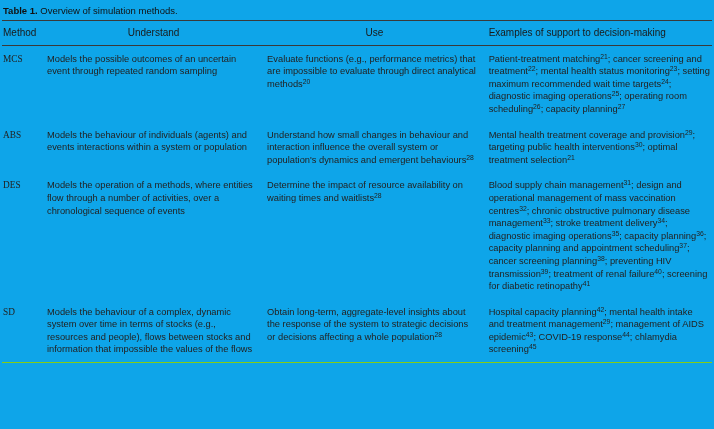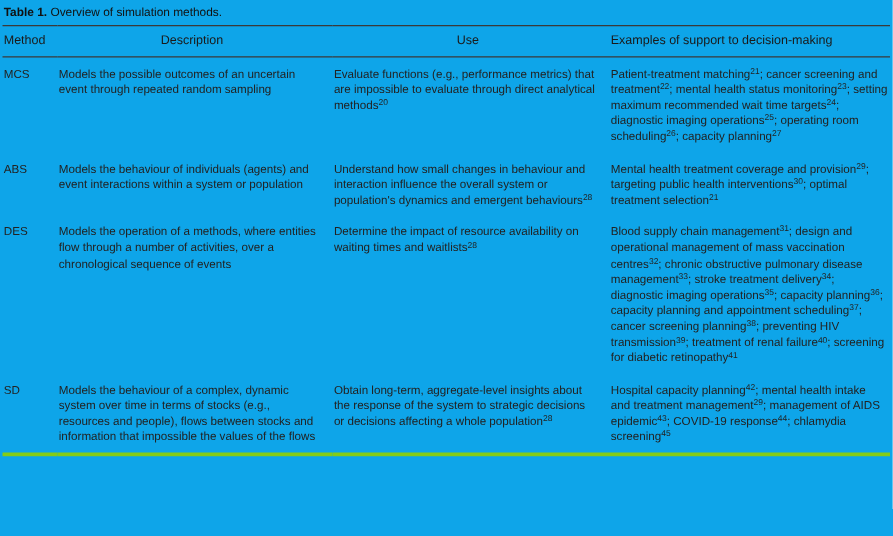--- a/index.html
+++ b/index.html
@@ -53,23 +53,23 @@
     border-bottom: 1px solid #3a3a3a;
     padding: 6px 6px 5px 1px;
     color: #1a1a1a;
   }
   thead th.center { text-align: center; }
 
   tbody td {
     vertical-align: top;
     padding: 7px 10px 6px 1px;
   }
-  tbody td.method-cell { padding-left: 1px; }
+  tbody td.method-cell { padding-left: 1px; font-family: Liberation Serif, serif; }
   tbody td.examples-cell { padding-right: 2px; }
-  tbody tr:last-child td { border-bottom: 3px solid #84cc16; }
+  tbody tr:last-child td { border-bottom: 1px solid #84cc16; }
 
   sup {
     font-size: 6.8px;
     line-height: 0;
     vertical-align: baseline;
     position: relative;
     top: -3px;
   }
 </style>
 </head>
@@ -85,35 +85,35 @@
   <table class="sim-table">
     <colgroup>
       <col class="c-method">
       <col class="c-desc">
       <col class="c-use">
       <col class="c-examples">
     </colgroup>
     <thead>
       <tr>
         <th>Method</th>
-        <th class="center">Description</th>
+        <th class="center">Understand</th>
         <th class="center">Use</th>
         <th>Examples of support to decision-making</th>
       </tr>
     </thead>
     <tbody>
       <tr>
         <td class="method-cell">MCS</td>
         <td class="description-cell">Models the possible outcomes of an uncertain event through repeated random sampling</td>
         <td class="use-cell">Evaluate functions (e.g., performance metrics) that are impossible to evaluate through direct analytical methods<sup>20</sup></td>
         <td class="examples-cell">Patient-treatment matching<sup>21</sup>; cancer screening and treatment<sup>22</sup>; mental health status monitoring<sup>23</sup>; setting maximum recommended wait time targets<sup>24</sup>; diagnostic imaging operations<sup>25</sup>; operating room scheduling<sup>26</sup>; capacity planning<sup>27</sup></td>
       </tr>
       <tr>
         <td class="method-cell">ABS</td>
-        <td class="description-cell">Models the behaviour of individuals (agents) and event interactions within a system or population</td>
+        <td class="description-cell">Models the behaviour of individuals (agents) and events interactions within a system or population</td>
         <td class="use-cell">Understand how small changes in behaviour and interaction influence the overall system or population's dynamics and emergent behaviours<sup>28</sup></td>
         <td class="examples-cell">Mental health treatment coverage and provision<sup>29</sup>; targeting public health interventions<sup>30</sup>; optimal treatment selection<sup>21</sup></td>
       </tr>
       <tr>
         <td class="method-cell">DES</td>
         <td class="description-cell">Models the operation of a methods, where entities flow through a number of activities, over a chronological sequence of events</td>
         <td class="use-cell">Determine the impact of resource availability on waiting times and waitlists<sup>28</sup></td>
         <td class="examples-cell">Blood supply chain management<sup>31</sup>; design and operational management of mass vaccination centres<sup>32</sup>; chronic obstructive pulmonary disease management<sup>33</sup>; stroke treatment delivery<sup>34</sup>; diagnostic imaging operations<sup>35</sup>; capacity planning<sup>36</sup>; capacity planning and appointment scheduling<sup>37</sup>; cancer screening planning<sup>38</sup>; preventing HIV transmission<sup>39</sup>; treatment of renal failure<sup>40</sup>; screening for diabetic retinopathy<sup>41</sup></td>
       </tr>
       <tr>

